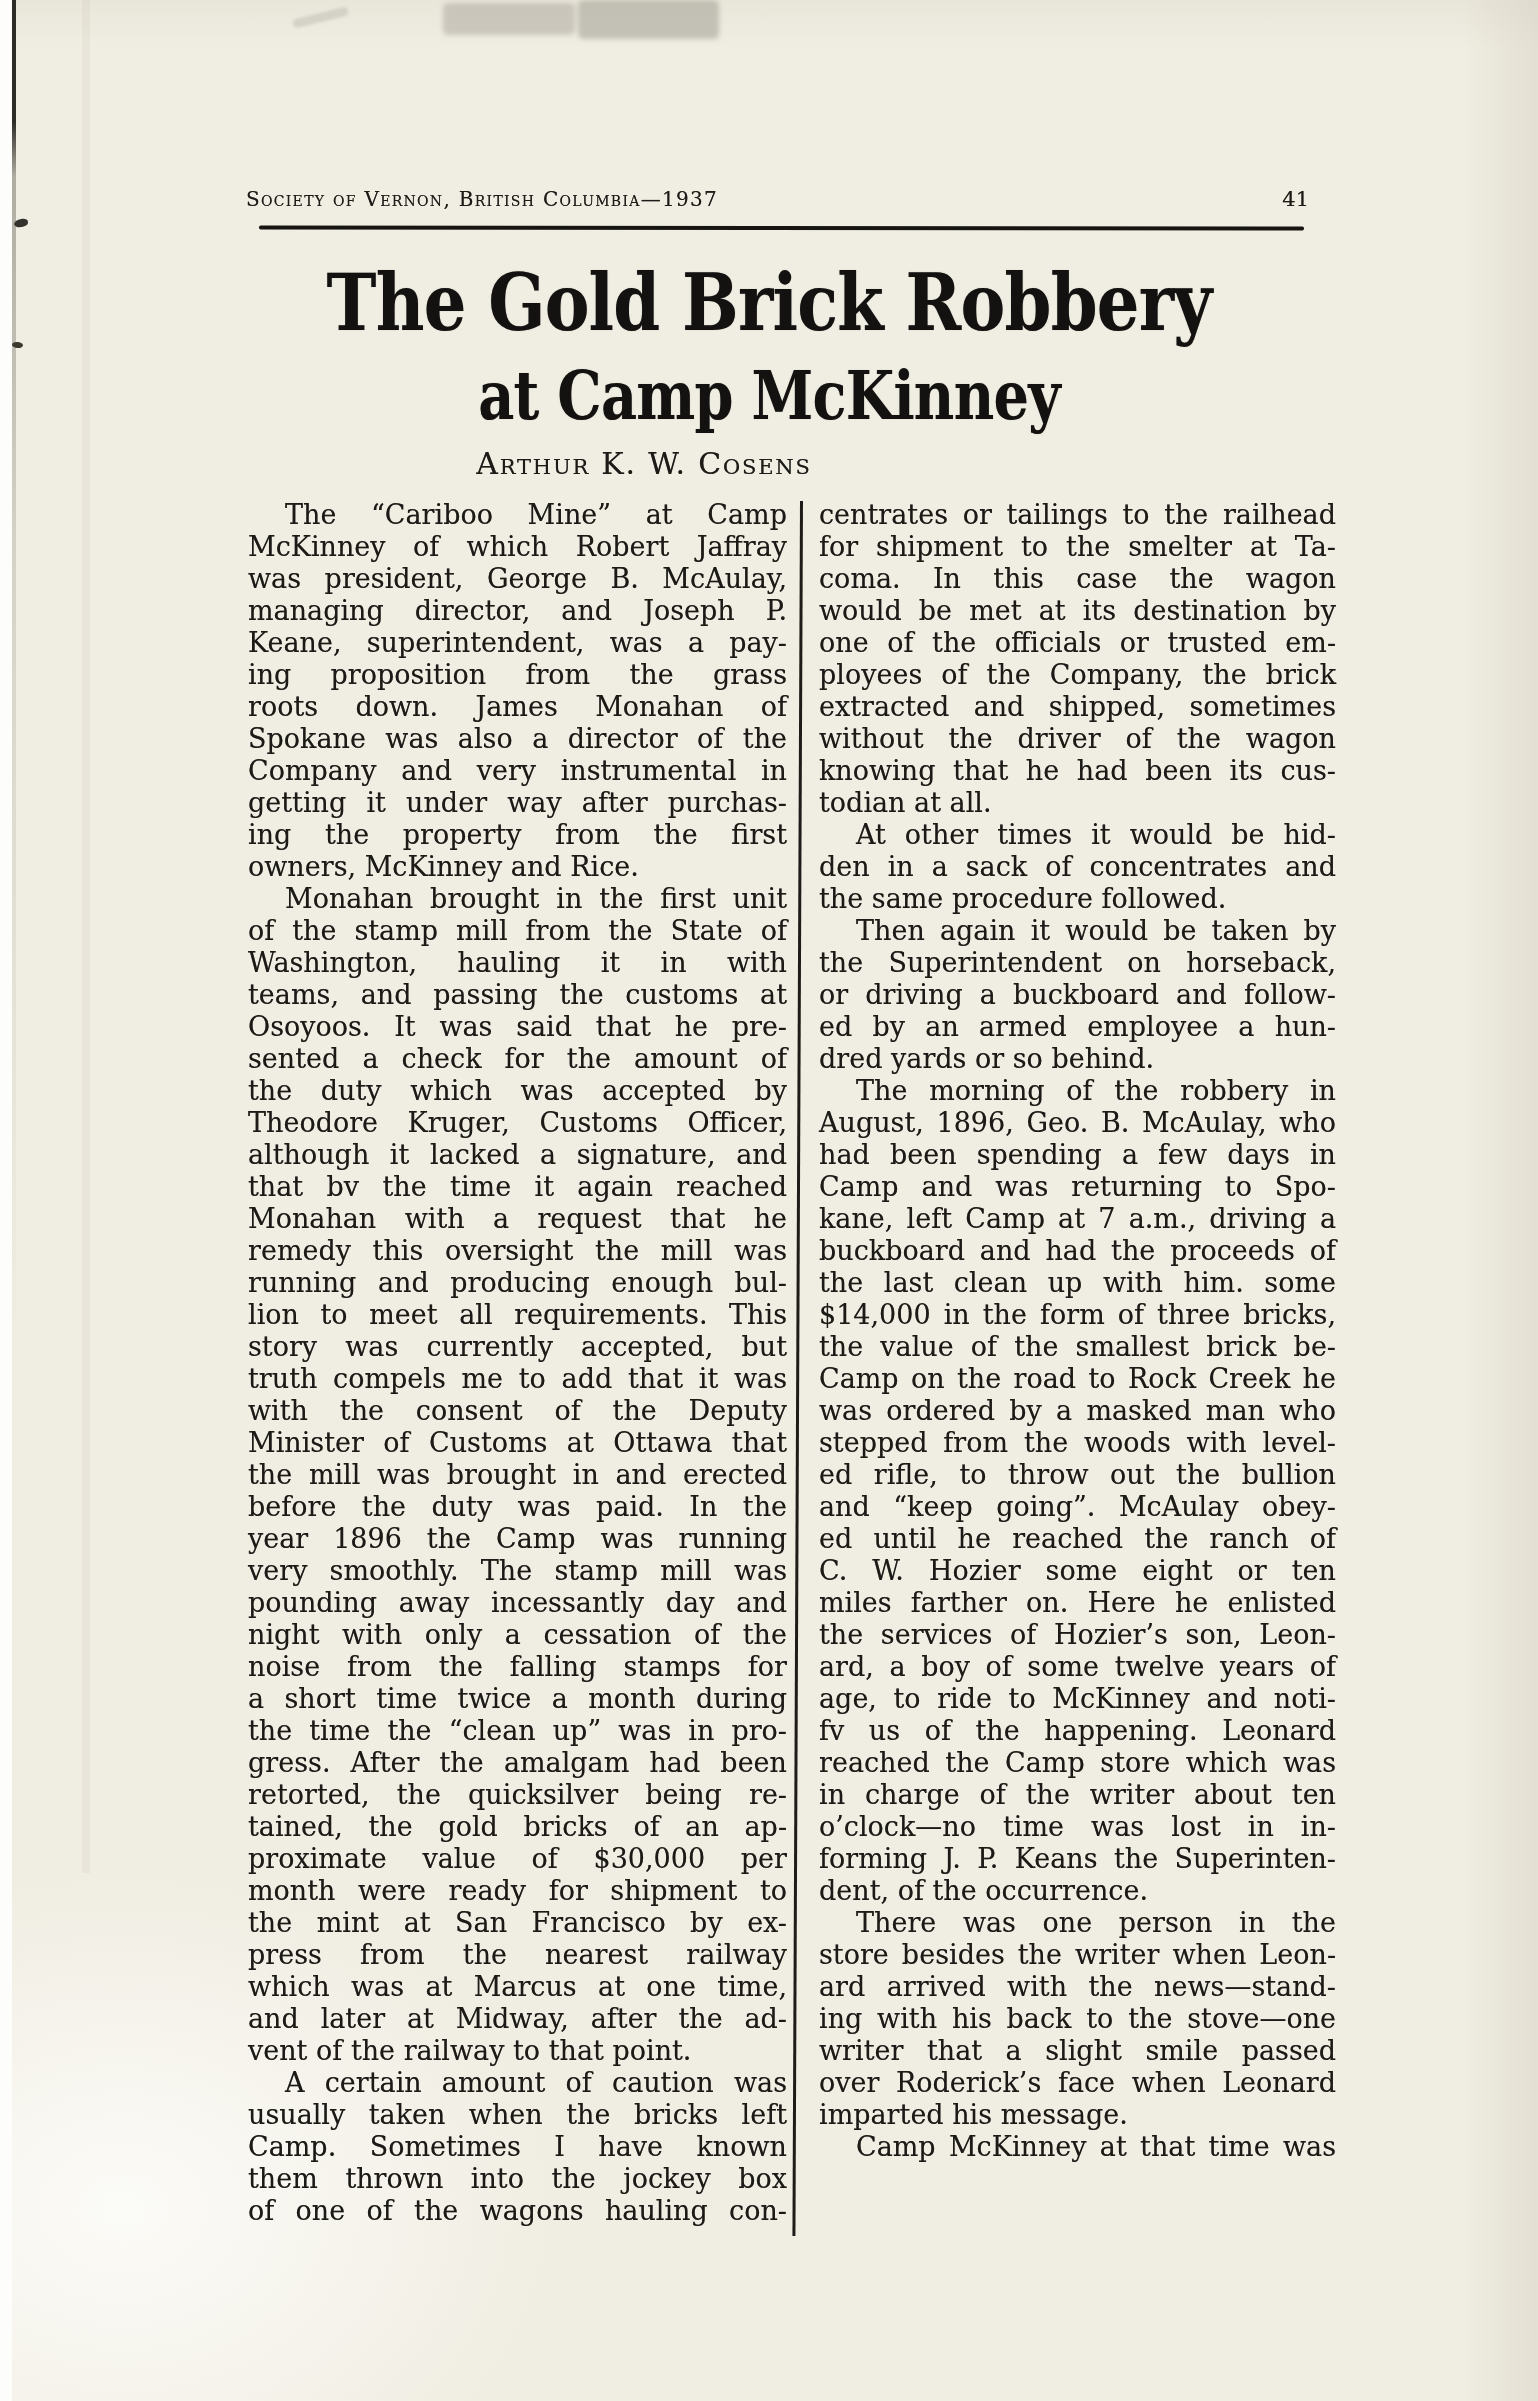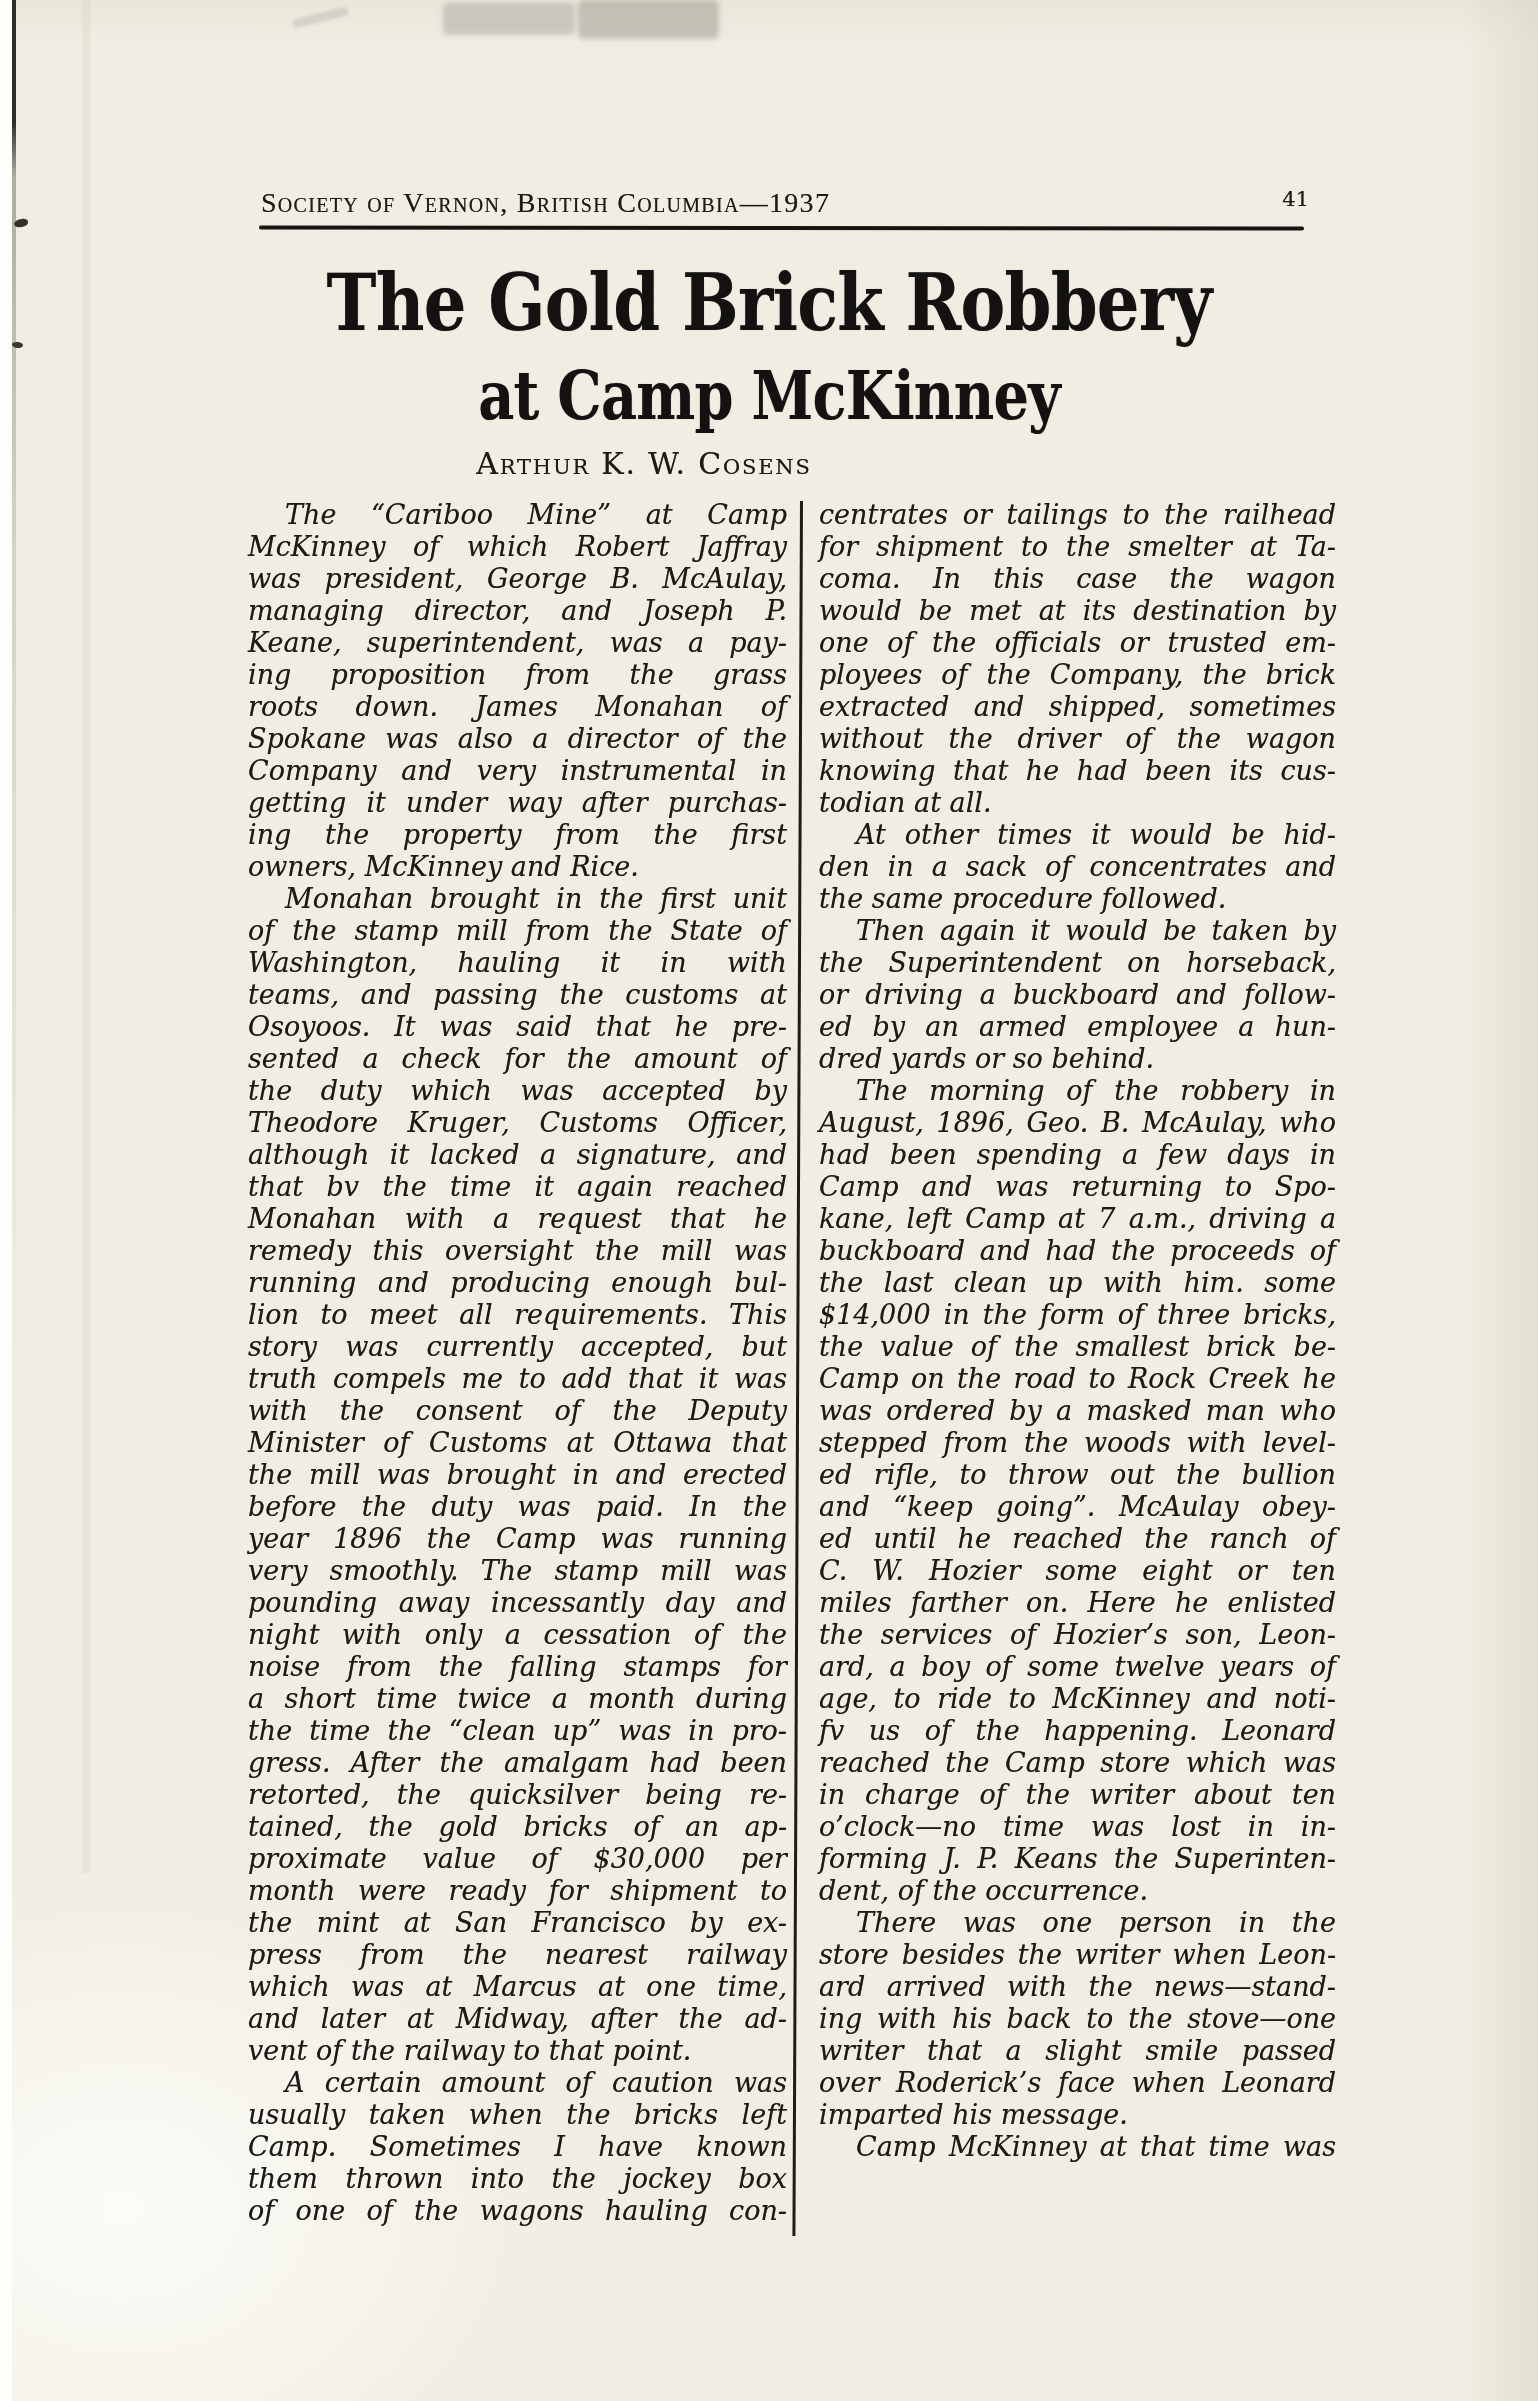--- a/index.html
+++ b/index.html
@@ -21,42 +21,42 @@
     background:linear-gradient(to bottom,#2e2d28 0%,#2e2d28 9%,rgba(110,107,97,.5) 13%,rgba(140,137,126,.28) 40%,rgba(140,137,126,.12) 72%,rgba(140,137,126,0) 100%);}
   .scan-streak{position:absolute;left:82px;top:0;width:8px;height:1873px;background:rgba(110,104,88,.05);}
   .speck1{position:absolute;left:14.3px;top:219px;width:14.3px;height:8px;background:#34322c;border-radius:60% 40% 50% 50%;transform:rotate(-8deg);}
   .speck2{position:absolute;left:11.6px;top:342px;width:10.7px;height:6.2px;background:#3a382f;border-radius:50%;transform:rotate(6deg);}
   .smudge{position:absolute;background:rgba(146,143,133,.38);filter:blur(2.7px);border-radius:5.4px;}
   .smudge.a{left:443px;top:2.7px;width:132px;height:32px;}
   .smudge.b{left:578px;top:0px;width:141px;height:39px;background:rgba(138,135,125,.42);}
   .smudge.c{left:292px;top:12.5px;width:57px;height:9px;transform:rotate(-14deg);background:rgba(160,156,146,.30);filter:blur(1.8px);}
 
   
-  .running-head{position:absolute;left:261px;top:187px;width:1052px;
-    font-size:28px;letter-spacing:1.3px;font-variant:small-caps;color:#1c1b17;
-    text-shadow:0 0 0.4px rgba(27,26,22,.6);font-family:Liberation Serif, serif;}
+  .running-head{position:absolute;left:246px;top:187px;width:1052px;
+    font-size:20px;letter-spacing:1.3px;font-variant:small-caps;color:#1c1b17;
+    text-shadow:0 0 0.4px rgba(27,26,22,.6);}
   .pageno{position:absolute;right:229px;top:187px;font-size:21px;color:#1c1b17;
     text-shadow:0 0 0.4px rgba(27,26,22,.6);}
   .head-rule{position:absolute;left:259px;top:226px;width:1045px;height:3.6px;background:#161511;
     border-radius:1.8px;transform:rotate(.06deg);}
 
   
   .title1{position:absolute;left:0;top:257px;width:1538px;text-align:center;
     font-size:78px;font-weight:bold;color:#131210;transform:scaleX(.86);transform-origin:50% 50%;
     letter-spacing:-0.9px;text-shadow:0 0 0.9px rgba(19,18,16,.4);}
   .title2{position:absolute;left:0;top:355px;width:1538px;text-align:center;
     font-size:68px;font-weight:bold;color:#131210;transform:scaleX(.82);transform-origin:50% 50%;
     letter-spacing:-0.9px;text-shadow:0 0 0.9px rgba(19,18,16,.4);}
   .byline{position:absolute;left:0;top:446px;width:1288px;text-align:center;
     font-size:30px;font-variant:small-caps;letter-spacing:1.8px;color:#1c1b17;
     text-shadow:0 0 0.4px rgba(27,26,22,.6);}
 
   
   .col{position:absolute;top:499px;font-size:27px;line-height:32px;color:#1b1a16;
-    text-shadow:0 0 0.5px rgba(27,26,22,.5);font-style:italic;}
+    text-shadow:0 0 0.5px rgba(27,26,22,.5);}
   .col-left{left:248px;width:539px;}
   .col-right{left:819px;width:517px;}
   .col-divider{position:absolute;left:800px;top:501px;width:2.7px;height:1735px;
     background:#1d1c18;transform:rotate(.25deg);transform-origin:50% 0;}
   .tline{text-align:justify;text-align-last:justify;white-space:normal;height:32px;overflow:visible;}
   .tline.pend{text-align-last:left;}
   .tline.indent{text-indent:37px;}
 </style>
 </head>
 <body>

